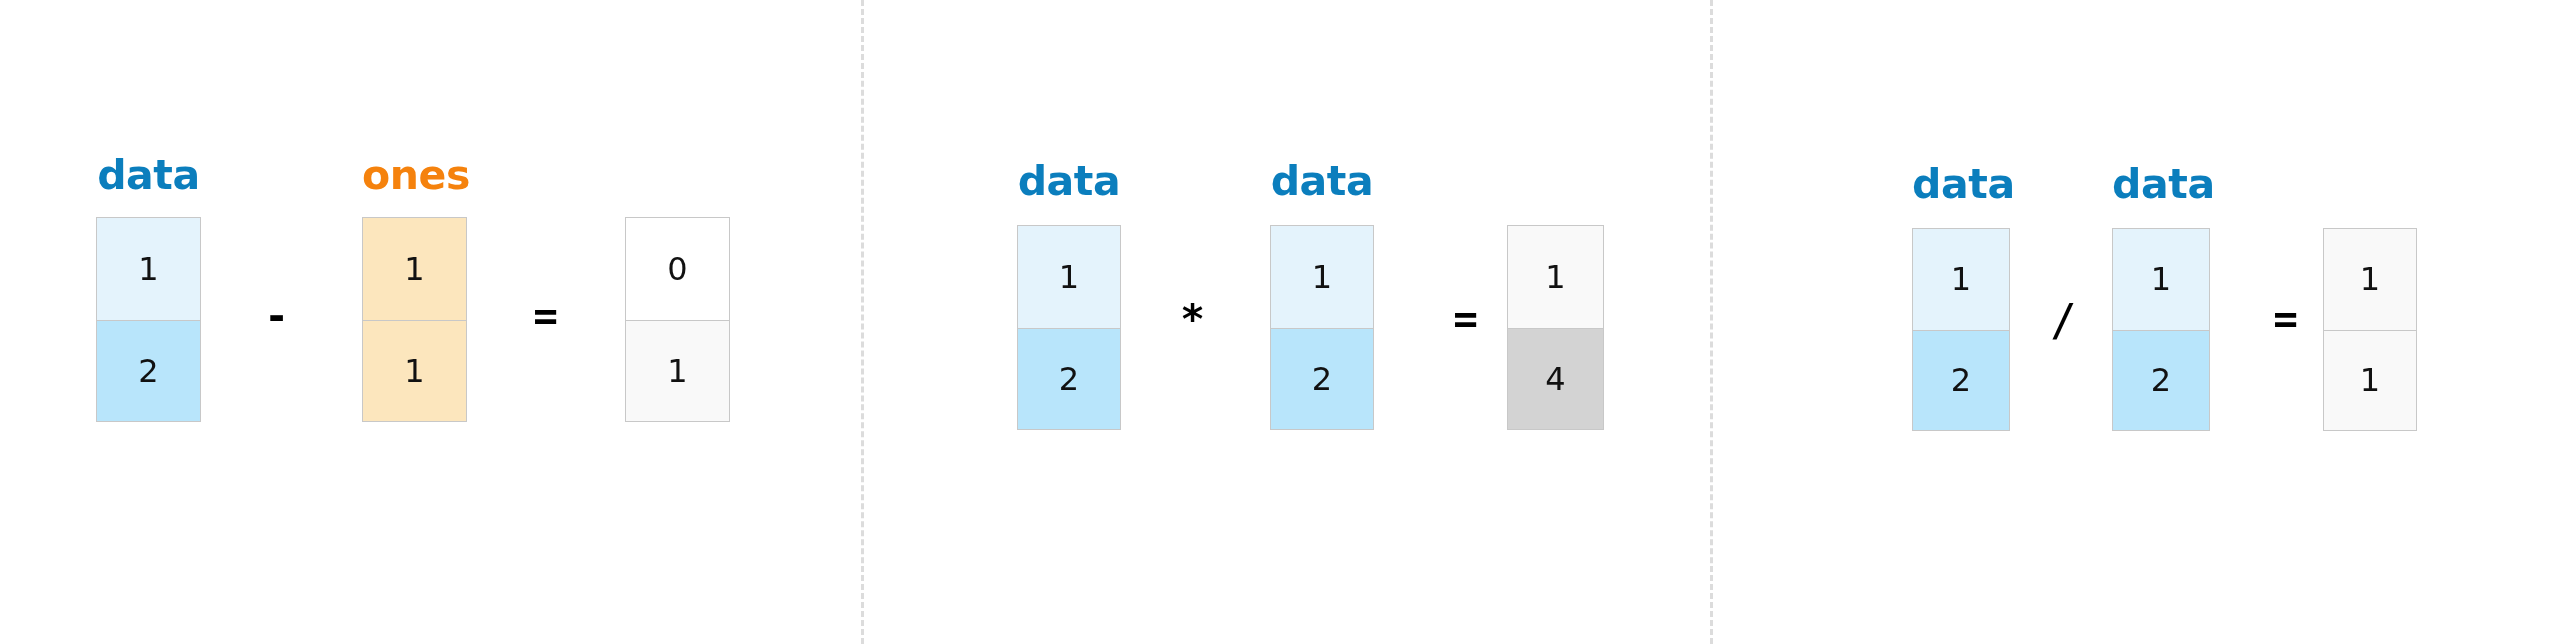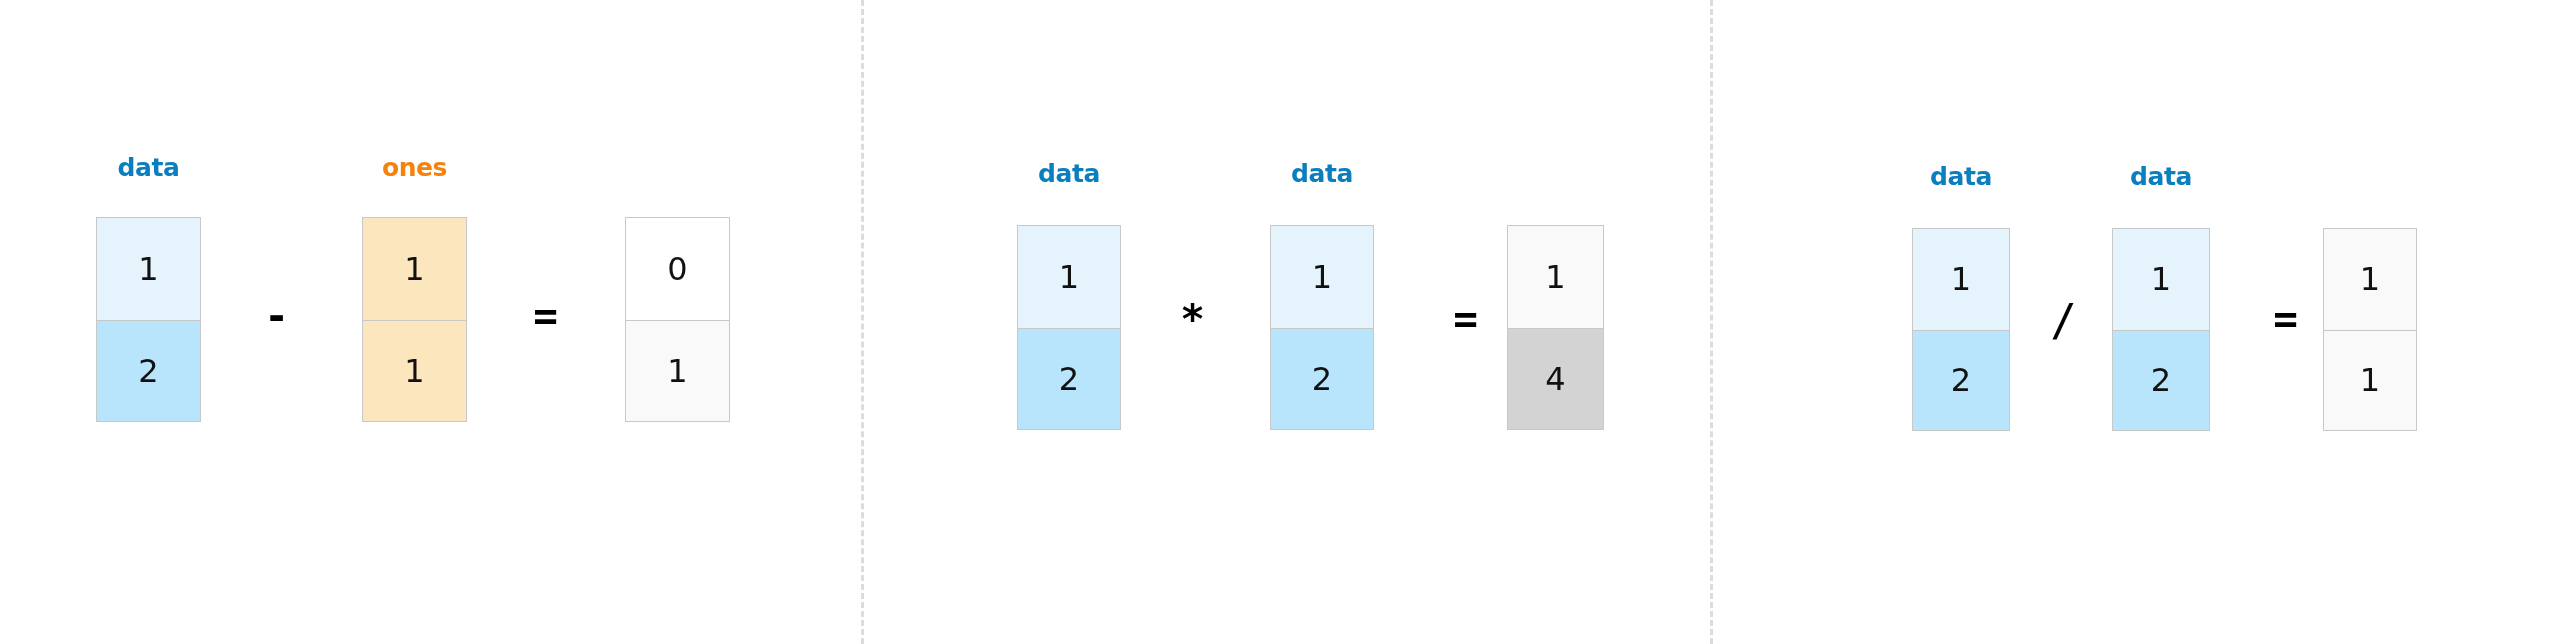--- a/index.html
+++ b/index.html
@@ -67,21 +67,21 @@
   .fill-blue       { background: #b8e5fb; }
   .fill-orange     { background: #fce6bd; }
   .fill-white      { background: #ffffff; }
   .fill-offwhite   { background: #f9f9f9; }
   .fill-gray       { background: #d3d3d3; }
 
   
   .var-label {
     position: absolute;
     font-family: "DejaVu Sans", sans-serif;
-    font-size: 25px;
+    font-size: 41px;
     font-weight: bold;
     letter-spacing: -0.4px;
     white-space: nowrap;
     text-align: center;
     line-height: 1;
   }
   .label-blue   { color: #0b7ebd; }
   .label-orange { color: #f5820d; }
 
   

